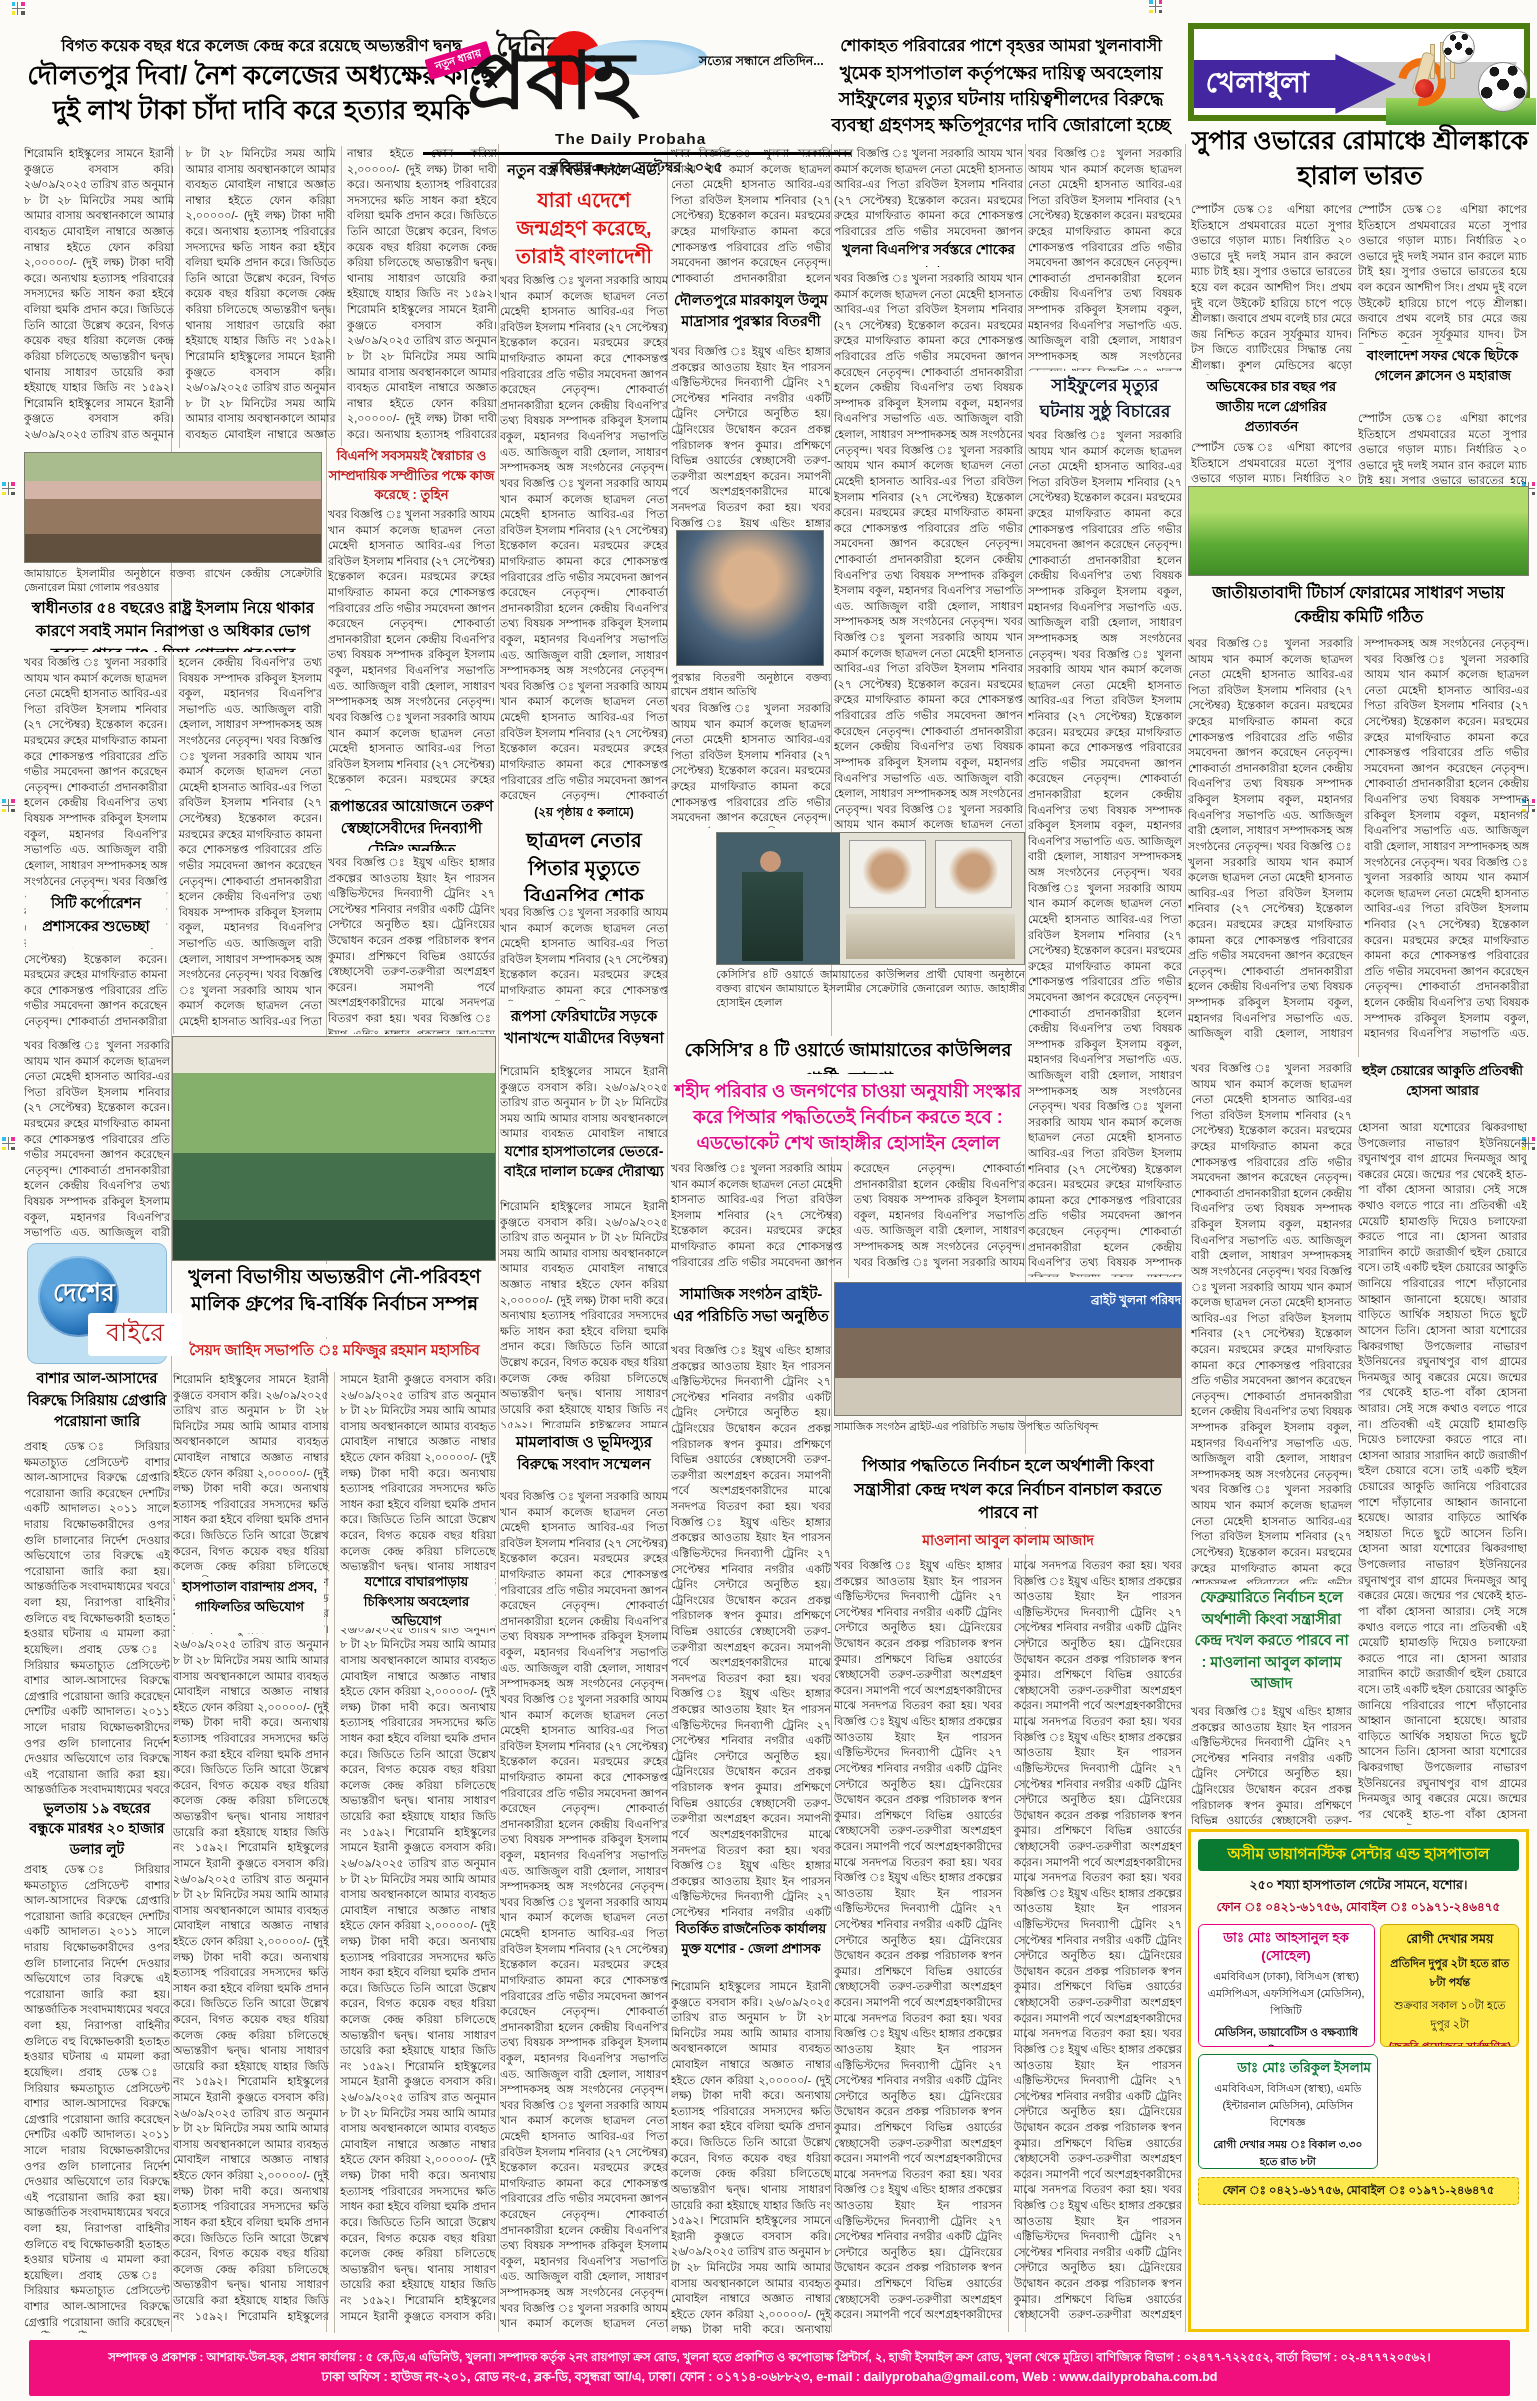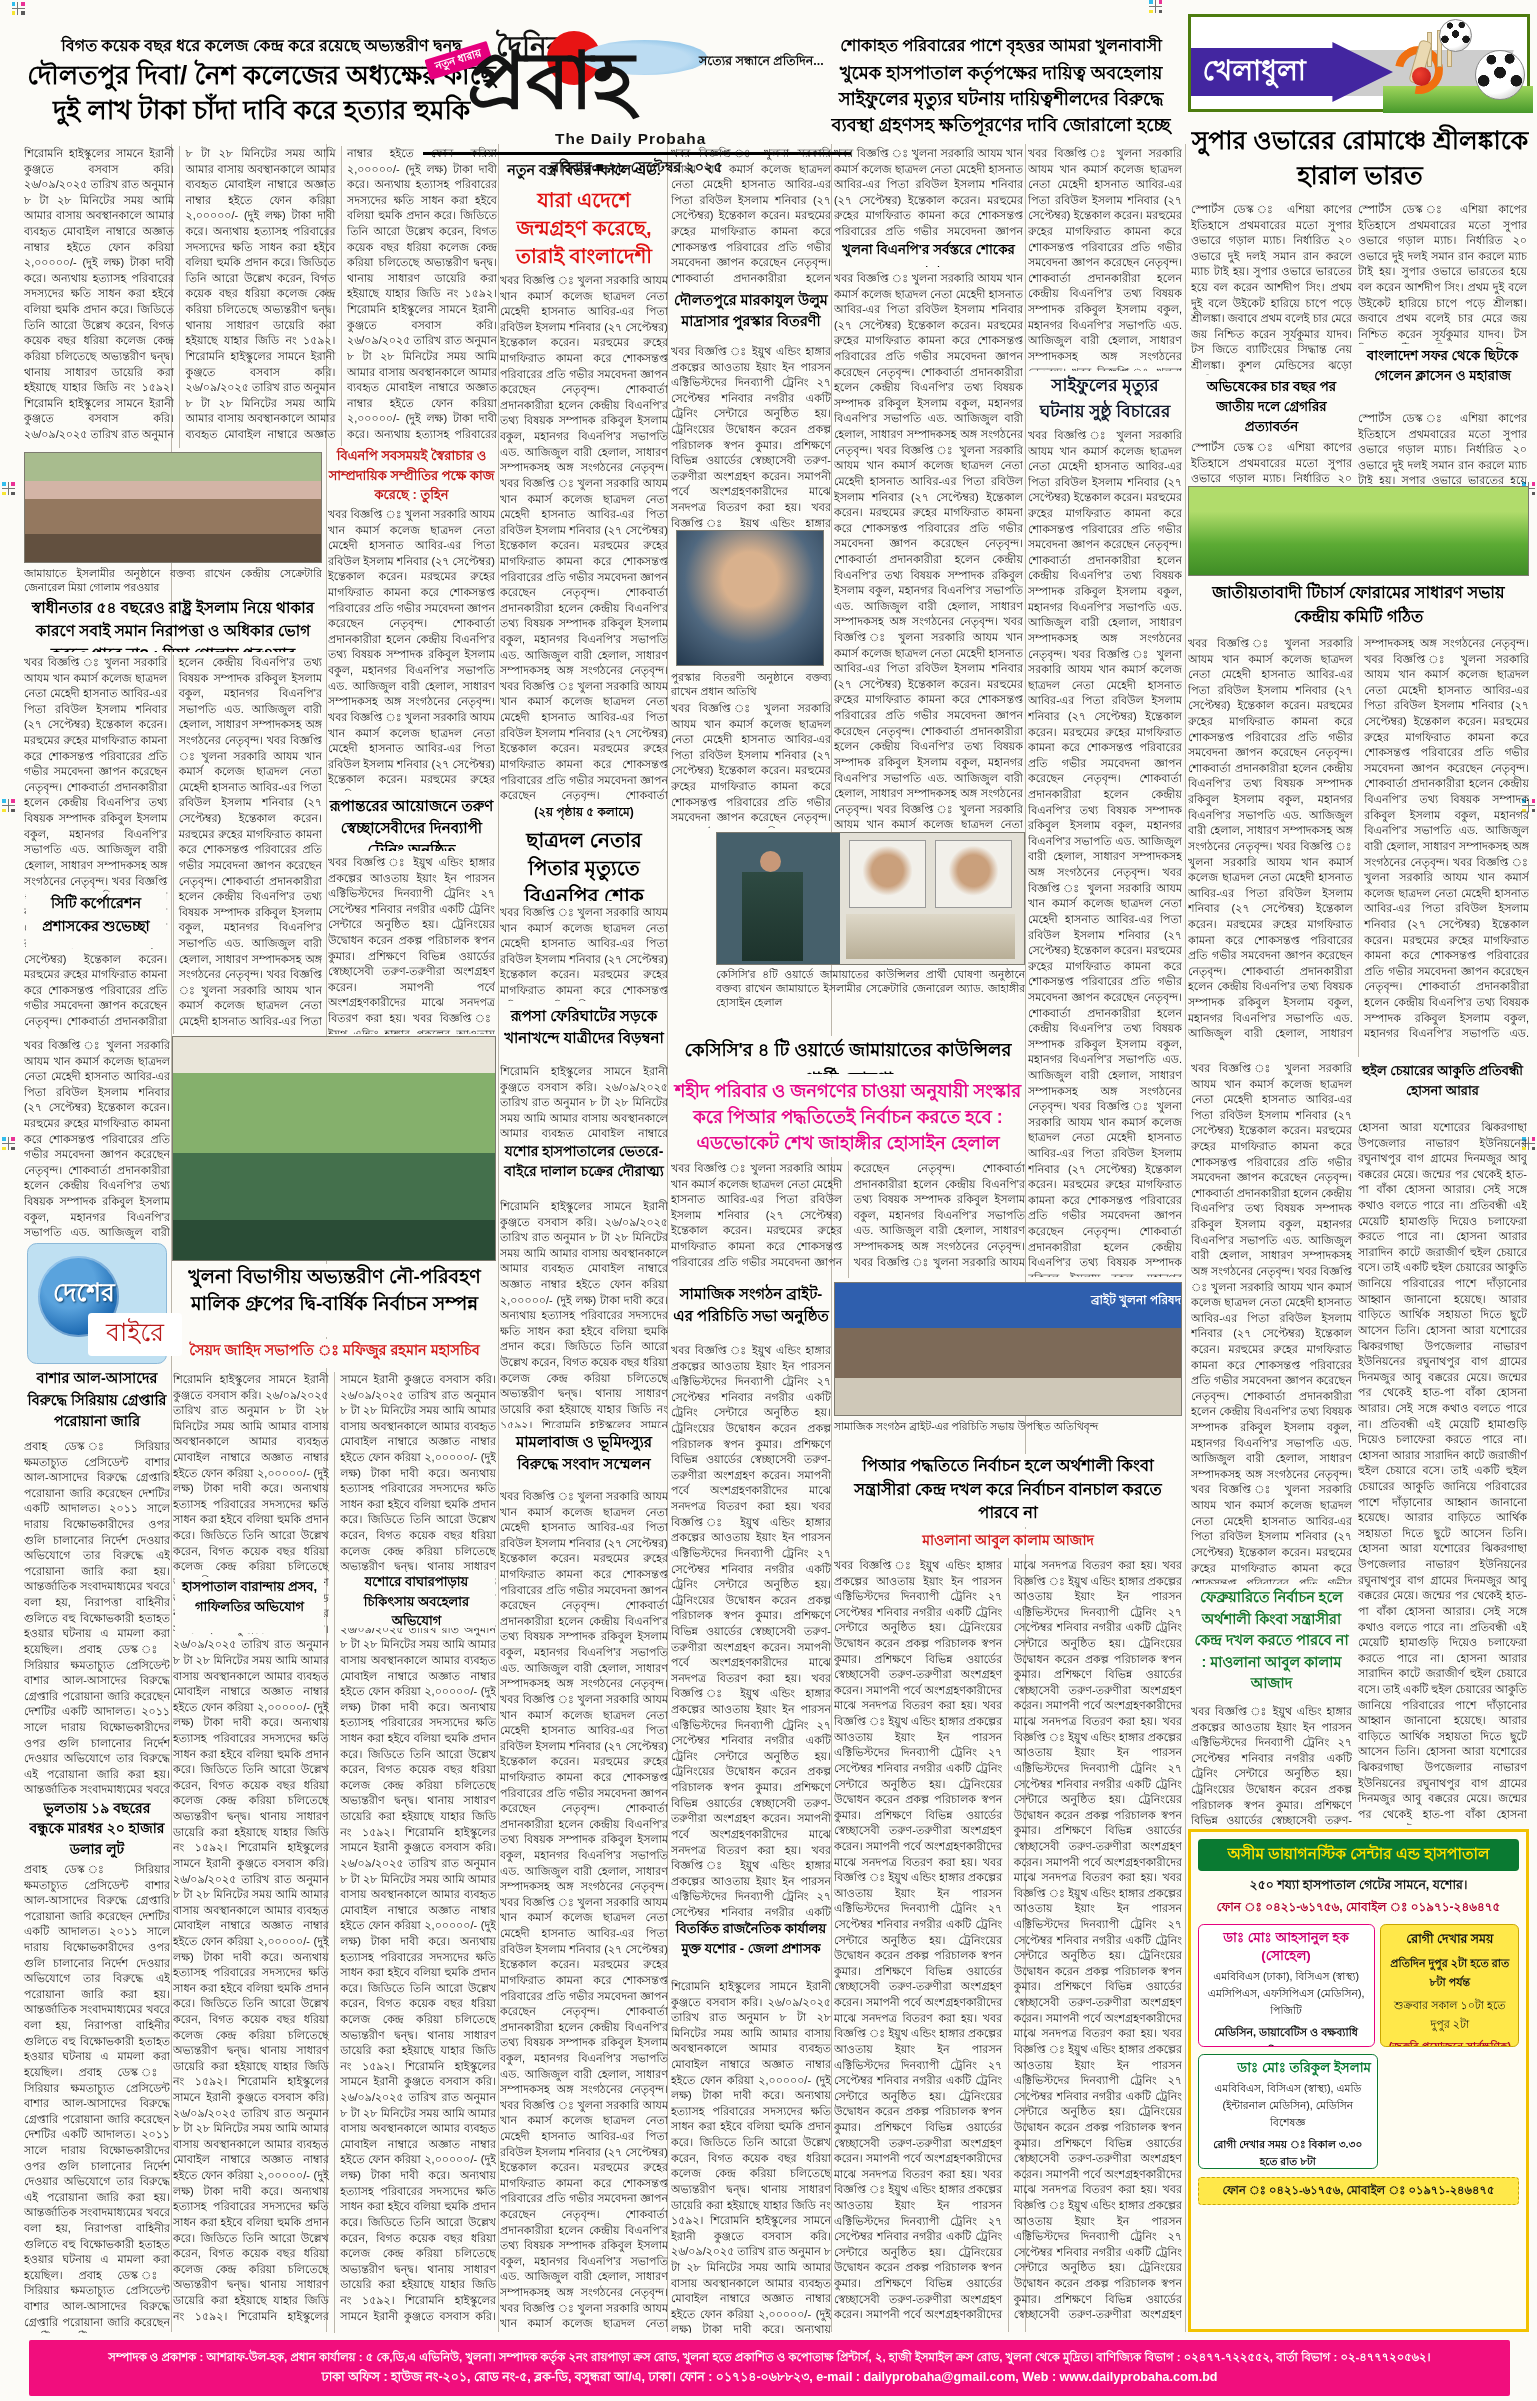--- a/index.html
+++ b/index.html
@@ -139,21 +139,21 @@
     <div class="abs" style="left:288px;top:33px;font-size:12.5px;font-weight:bold">সত্যের সন্ধানে প্রতিদিন...</div>
     <div class="abs" style="left:56px;top:23px;font-size:79px;font-weight:bold;line-height:.98;z-index:2">প্রবাহ</div>
     <div class="abs" style="left:144px;top:111px;font-size:15.4px;font-weight:bold;letter-spacing:1px">The Daily Probaha</div>
     <div class="abs" style="left:11.5px;top:133px;width:428px;height:2.9px;background:#000"></div>
     <div class="abs" style="left:0;top:137px;width:452px;text-align:center;font-size:14.4px;font-weight:bold">রবিবার ■ ২৮ সেপ্টেম্বর ২০২৫</div>
   </div>
 
   <div class="abs h" style="left:824px;top:33px;width:354px;height:25px;font-size:16.3px">শোকাহত পরিবারের পাশে বৃহত্তর আমরা খুলনাবাসী</div>
   <div class="abs h" style="left:824px;top:60px;width:354px;height:85px;font-size:18px;line-height:1.45">খুমেক হাসপাতাল কর্তৃপক্ষের দায়িত্ব অবহেলায় সাইফুলের মৃত্যুর ঘটনায় দায়িত্বশীলদের বিরুদ্ধে ব্যবস্থা গ্রহণসহ ক্ষতিপূরণের দাবি জোরালো হচ্ছে</div>
 
-  <div class="abs" style="left:1188px;top:14px;width:342px;height:98px;background:#fff;border:3px solid #4d7c0f">
+  <div class="abs" style="left:1188px;top:23px;width:342px;height:98px;background:#fff;border:6px solid #4d7c0f">
     <div class="band" style="left:29px;top:33px;width:288px;height:46px"></div>
     <div class="grass-strip" style="left:192px;top:69px;width:150px;height:27px"></div>
     <div class="ring" style="left:204px;top:29px;width:48px;height:48px"></div>
     <div class="stump" style="left:236px;top:15.4px;height:35px"></div>
     <div class="stump" style="left:246px;top:13.4px;height:37px"></div>
     <div class="stump" style="left:256px;top:15.4px;height:35px"></div>
     <div class="bat" style="left:223px;top:23px;width:12.5px;height:44px"></div>
     <div class="cricball" style="left:221px;top:50px;width:19px;height:19px"></div>
     <div class="ball" style="left:284px;top:33px;width:50px;height:50px"></div>
     <div class="ball" style="left:248px;top:1.9px;width:33px;height:33px"></div>

